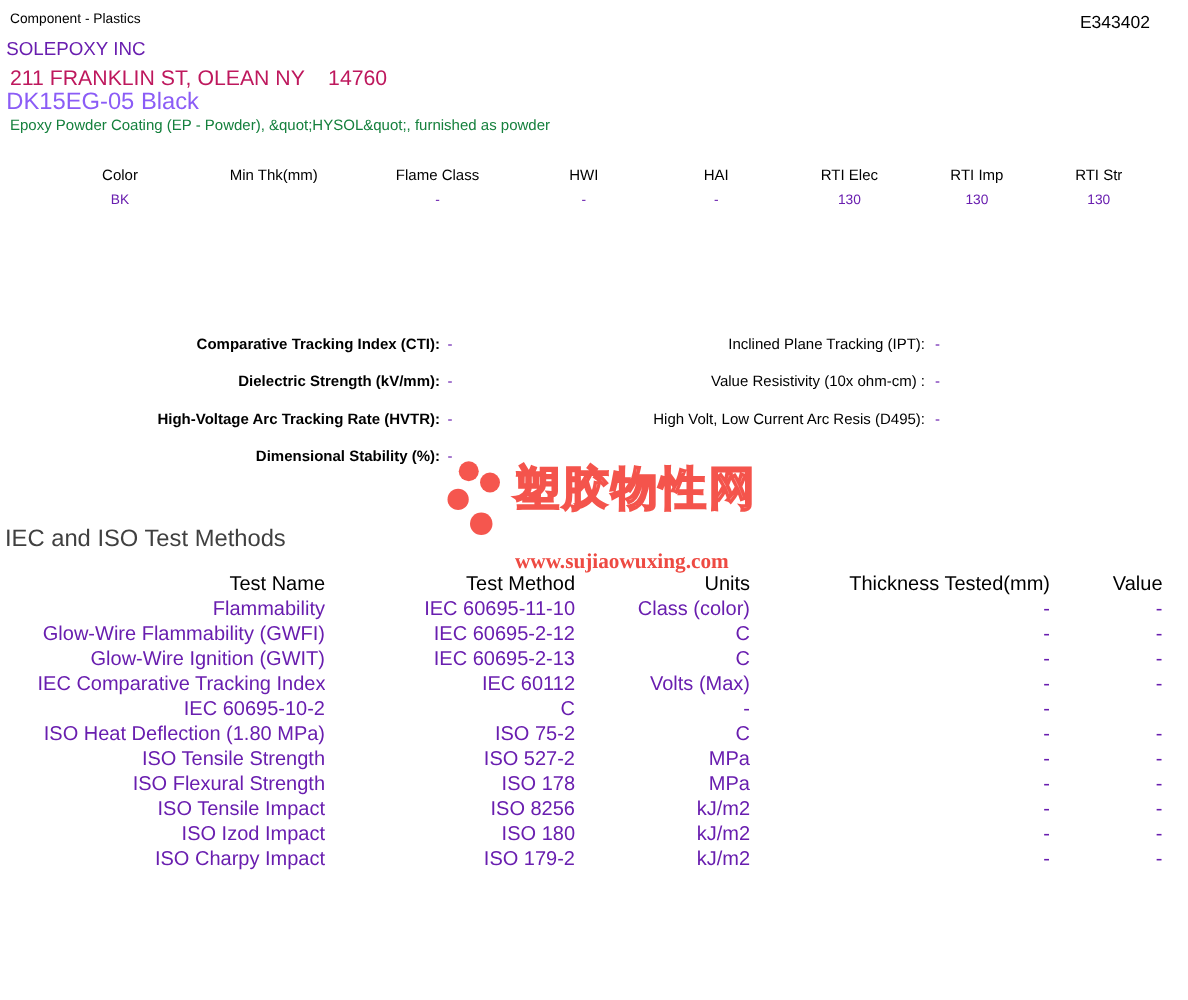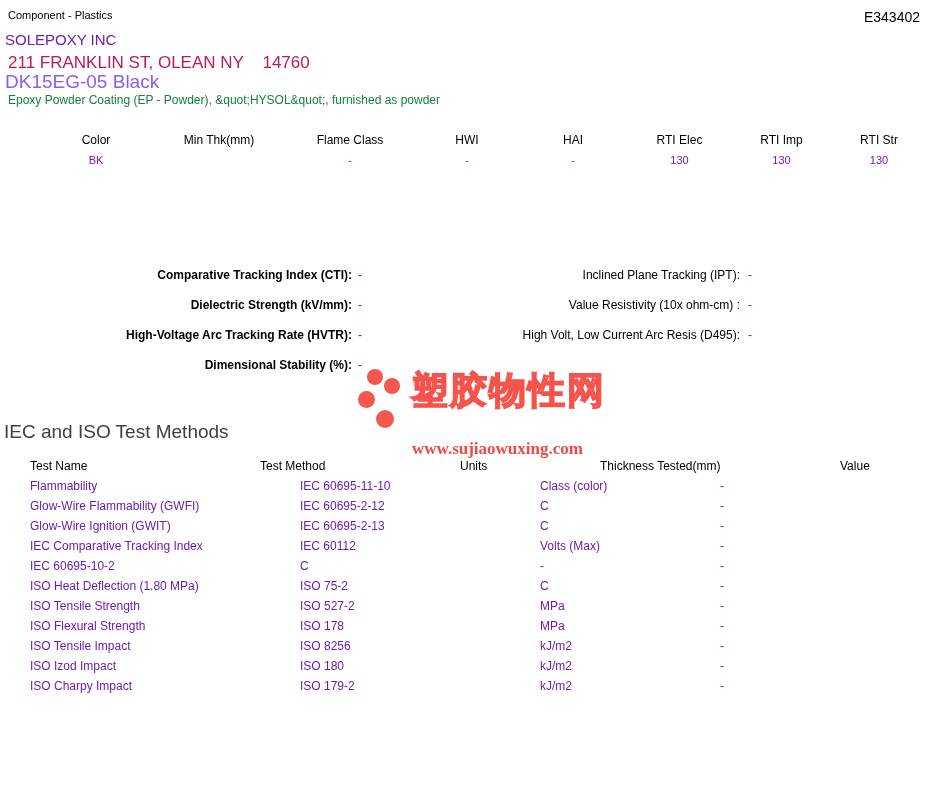--- a/index.html
+++ b/index.html
@@ -61,24 +61,25 @@
     margin-top: 31px;
   }
 
   
   .section-heading { left: 4px; top: 421px; font-size: 19px; color: #404040; }
   .tm-table { left: 30px; top: 459px; width: 900px; }
   .tm-row {
     display: grid;
     grid-template-columns: 230px 200px 140px 240px 90px;
     height: 20px; align-items: start;
-    font-size: 12px;
+    font-size: 16px;
+    text-align: right;
   }
   .tm-head { color: #000000; }
-  .tm-data { color: #691eaf; gap: 40px; }
+  .tm-data { color: #691eaf; }
   .tm-cell { overflow: hidden; white-space: nowrap; }
 </style>
 </head>
 <body>
 
 <div class="page">
 
   <div class="abs doc-type">Component - Plastics</div>
   <div class="abs file-num">E343402</div>
   <div class="abs company">SOLEPOXY INC</div>

